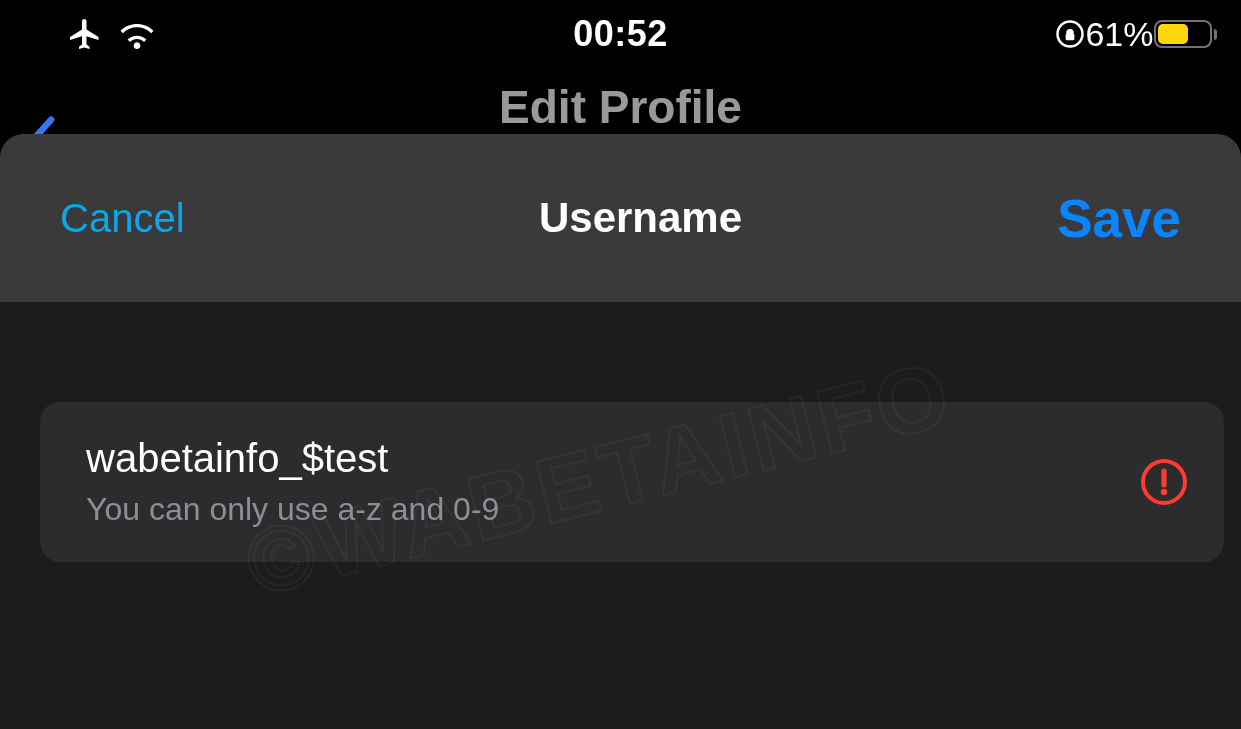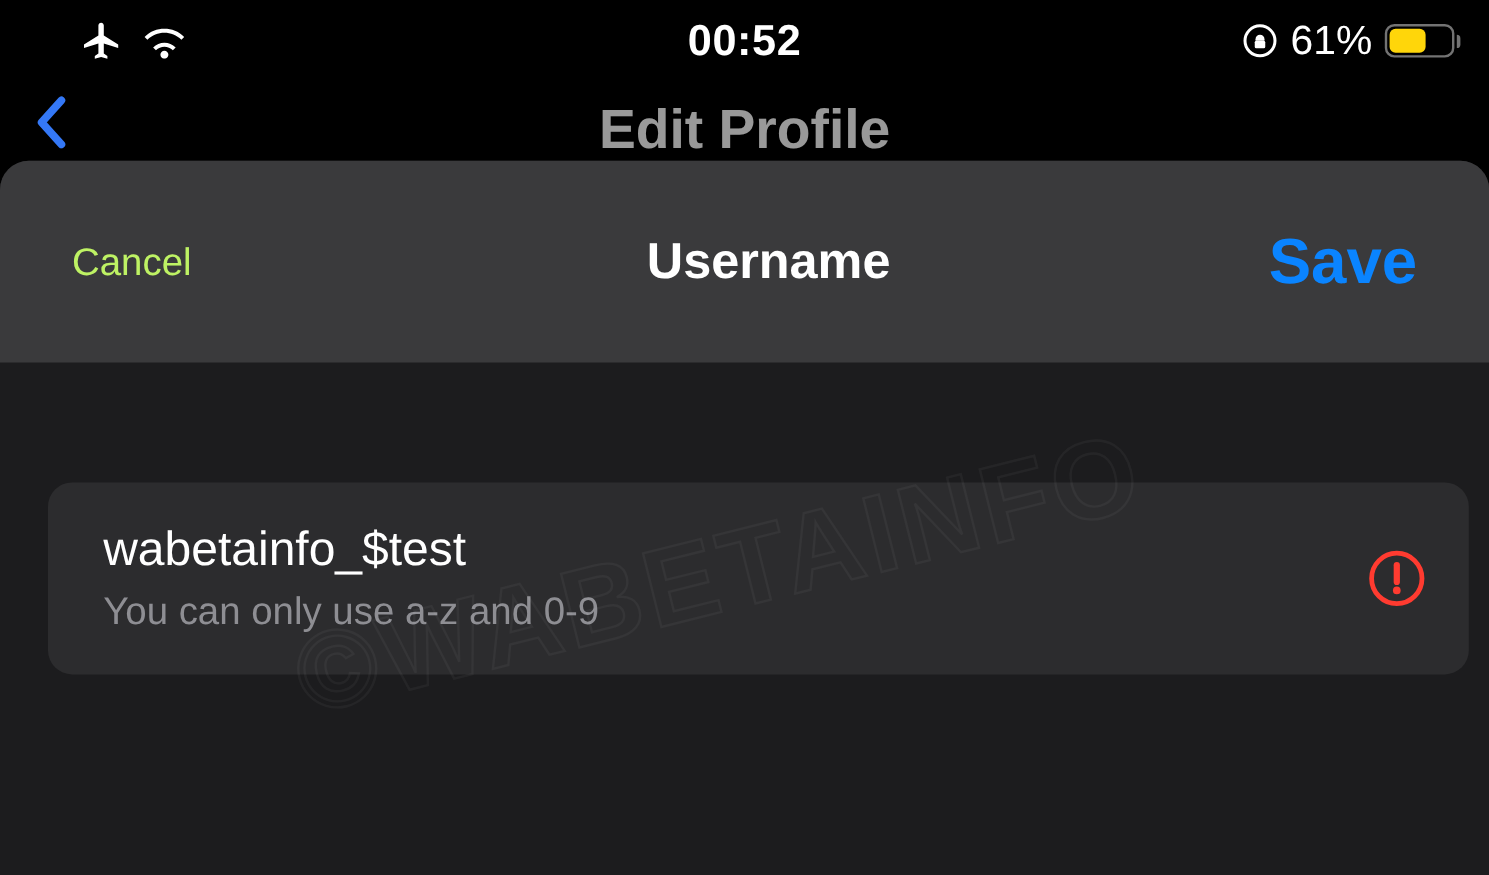--- a/index.html
+++ b/index.html
@@ -43,21 +43,20 @@
       position: absolute;
       left: 50%;
       transform: translateX(-50%);
       font-size: 36px;
       font-weight: 600;
       letter-spacing: 0.5px;
     }
     .status-right {
       display: flex;
       align-items: center;
-      gap: 10px;
     }
     .battery {
       display: flex;
       align-items: center;
     }
     .battery-body {
       width: 58px;
       height: 28px;
       border: 2.5px solid rgba(255,255,255,0.45);
       border-radius: 8px;
@@ -80,21 +79,21 @@
     }
 
     
     .under-sheet {
       position: absolute;
       top: 80px;
       left: 0;
       right: 0;
       height: 80px;
       display: flex;
-      align-items: flex-start;
+      align-items: flex-end;
     }
     .back-chevron {
       margin-left: 28px;
       color: #3478f6;
       font-size: 50px;
       font-weight: 600;
     }
     .under-title {
       position: absolute;
       left: 50%;
@@ -120,22 +119,22 @@
       height: 168px;
       background: #3a3a3c;
       border-top-left-radius: 24px;
       border-top-right-radius: 24px;
       display: flex;
       align-items: center;
       justify-content: space-between;
       padding: 0 60px;
     }
     .sheet-cancel {
-      color: #bef264;
-      font-size: 32px;
+      color: #0ea5e9;
+      font-size: 40px;
       font-weight: 400;
     }
     .sheet-title {
       color: #ffffff;
       font-size: 42px;
       font-weight: 700;
       position: absolute;
       left: 50%;
       transform: translateX(-50%);
       margin-left: 20px;

